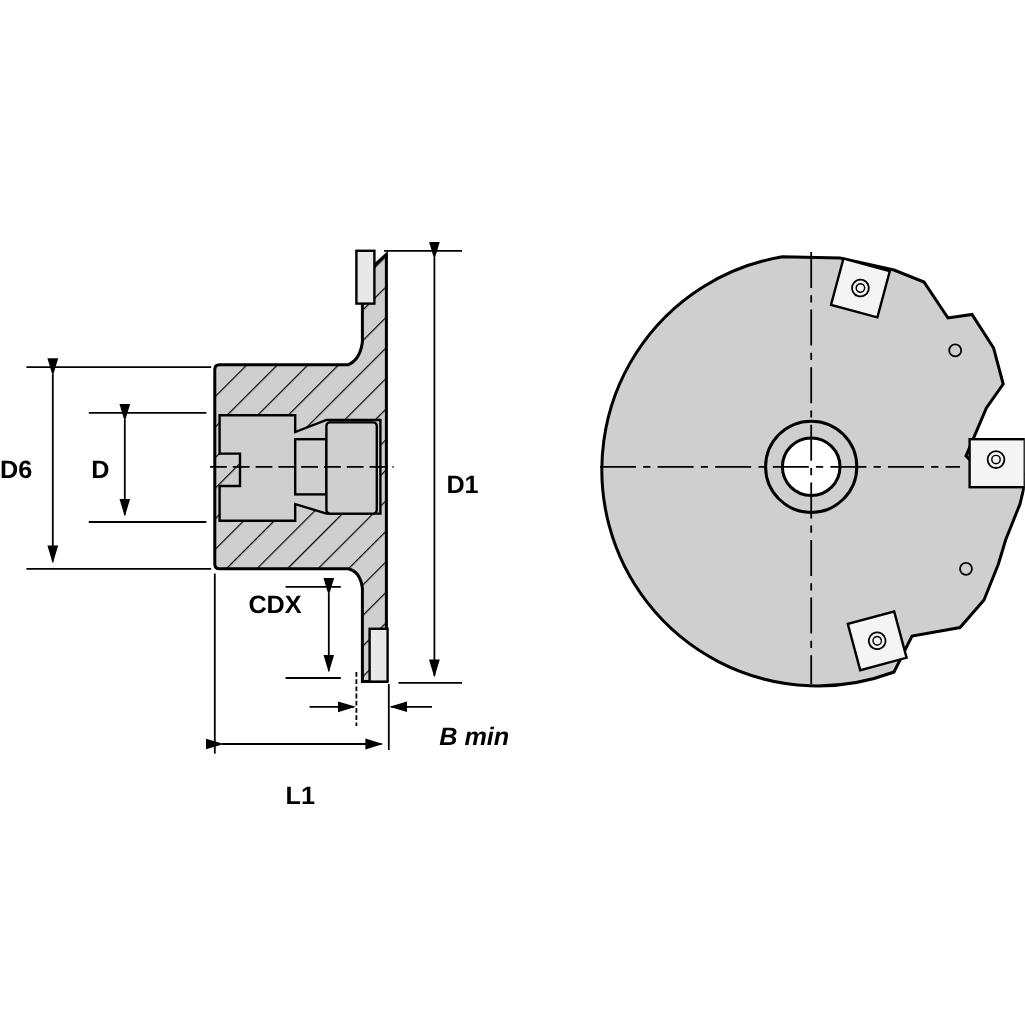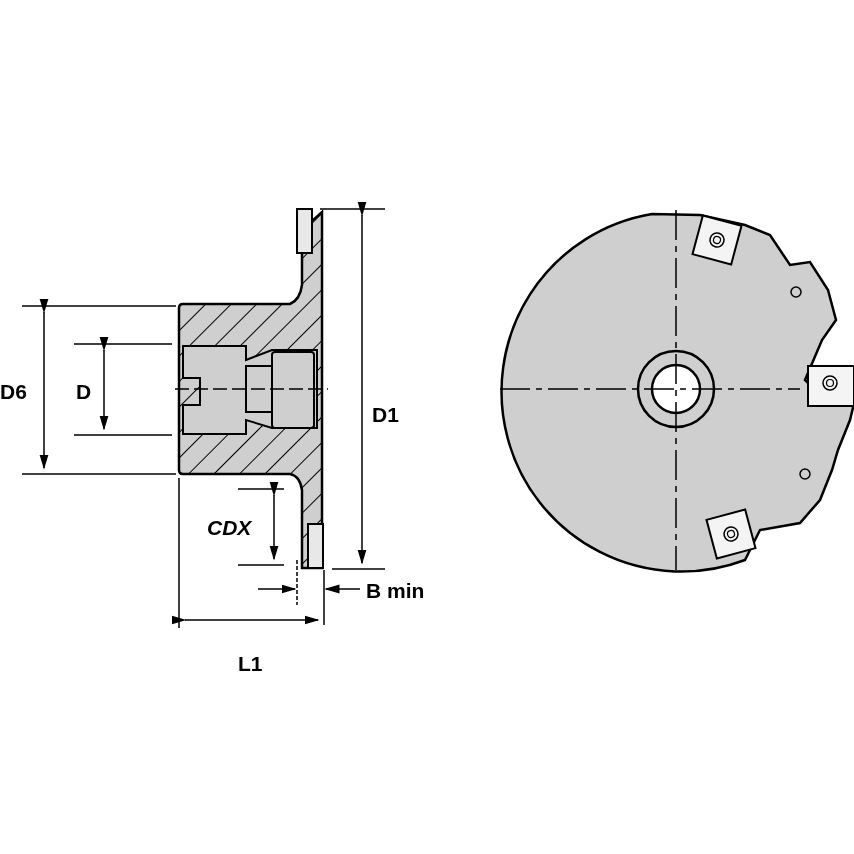--- a/index.html
+++ b/index.html
@@ -84,16 +84,16 @@
     <circle cx="676" cy="389" r="38" fill="#cfcfcf" stroke="#000" stroke-width="2.5"></circle>
     <circle cx="676" cy="389" r="24" fill="#ffffff" stroke="#000" stroke-width="2.5"></circle>
 
     <line x1="500" y1="389" x2="800" y2="389" stroke="#000" stroke-width="1.5" stroke-dasharray="30,6,6,6"></line>
     <line x1="676" y1="210" x2="676" y2="570" stroke="#000" stroke-width="1.5" stroke-dasharray="30,6,6,6"></line>
   </g>
 </svg>
 
 <div class="lbl" style="left:0px;top:381px;">D6</div>
 <div class="lbl" style="left:76px;top:381px;">D</div>
-<div class="lbl" style="left:372px;top:404px;">D1</div>
-<div class="lbl" style="left:207px;top:517px;font-style:italic;">CDX</div>
-<div class="lbl" style="left:366px;top:580px;">B min</div>
+<div class="lbl" style="left:372px;top:394px;">D1</div>
+<div class="lbl" style="left:207px;top:494px;">CDX</div>
+<div class="lbl" style="left:366px;top:604px;font-style:italic;">B min</div>
 <div class="lbl" style="left:238px;top:653px;">L1</div>
 
 </body></html>

